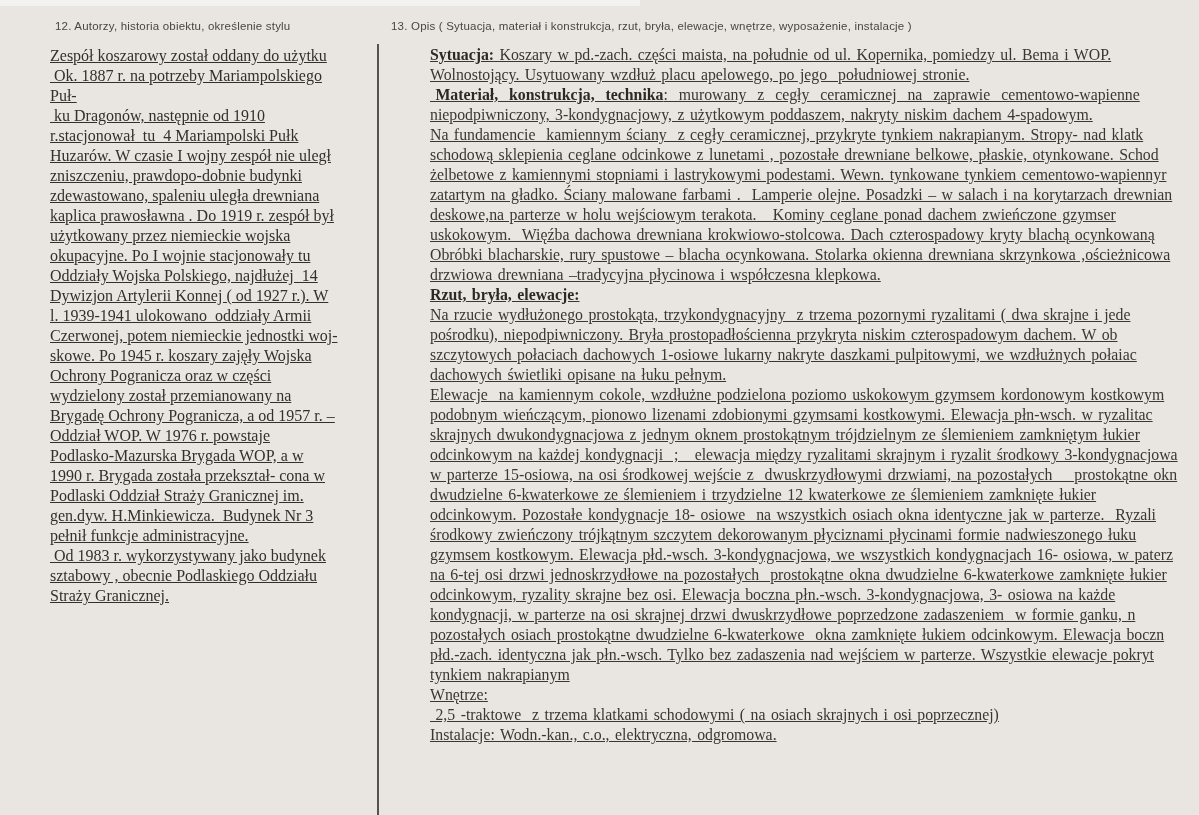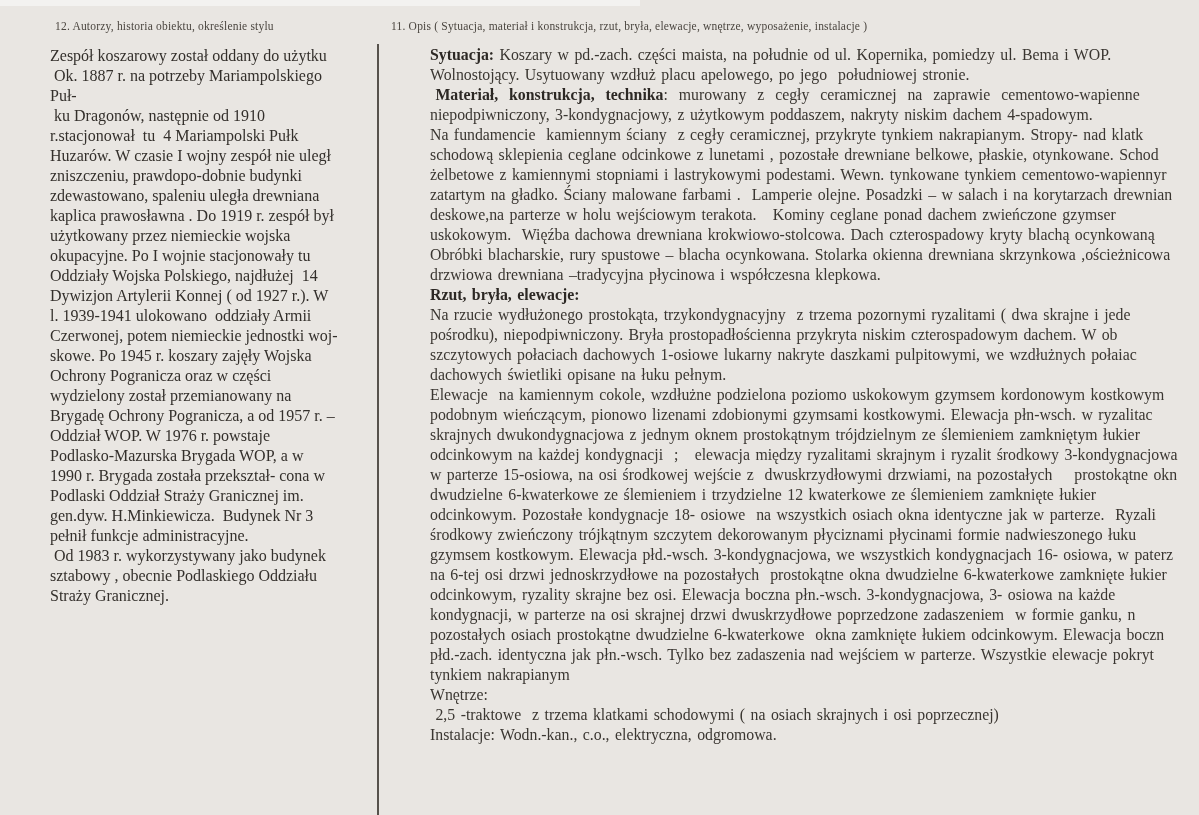--- a/index.html
+++ b/index.html
@@ -9,35 +9,36 @@
     position:relative;
     overflow:hidden;
     font-family:"Liberation Serif", serif;
   }
   .scan-strip {
     position:absolute; top:0; left:0; width:640px; height:6px;
     background:#f3f2f0;
   }
   .form-header {
     position:absolute; top:20px;
-    font-family:Liberation Serif, serif;
+    font-family:Liberation Sans, sans-serif;
     font-size:11.5px; color:#4a453f; letter-spacing:0.2px;
     white-space:pre;
   }
   .header-left  { left:55px; }
   .header-right { left:391px; }
   .divider {
     position:absolute; left:377px; top:44px;
     width:2px; height:771px;
     background:#57524c;
   }
   .col {
     position:absolute;
     white-space:pre;
     overflow:hidden;
+    text-decoration:underline;
   }
   .col-left {
     left:50px; top:46px; width:328px; height:575px;
     font-size:16px; line-height:20px; color:#332f2b;
   }
   .col-right {
     left:389px; top:45px; width:810px; height:712px;
     font-size:15.8px; line-height:20px; color:#3a3631;
     word-spacing:1.5px;
     margin-left:41px;
@@ -45,19 +46,19 @@
   .tline { height:20px; }
   .bold { font-weight:bold; color:#2c2824; }
 </style>
 </head>
 <body>
 
 <div class="scan-strip"></div>
 
 <div class="form-header header-left">12. Autorzy, historia obiektu, określenie stylu</div>
 
-<div class="form-header header-right">11. Opis ( Sytuacja, materiał i konstrukcja, rzut, bryła, elewacje, wnętrze, wyposażenie, instalacje )</div>
+<div class="form-header header-right">13. Opis ( Sytuacja, materiał i konstrukcja, rzut, bryła, elewacje, wnętrze, wyposażenie, instalacje )</div>
 
 <div class="divider"></div>
 
 <div class="col col-left" id="leftcol"><div class="tline">Zespół koszarowy został oddany do użytku</div><div class="tline"> Ok. 1887 r. na potrzeby Mariampolskiego</div><div class="tline">Puł-</div><div class="tline"> ku Dragonów, następnie od 1910</div><div class="tline">r.stacjonował  tu  4 Mariampolski Pułk</div><div class="tline">Huzarów. W czasie I wojny zespół nie uległ</div><div class="tline">zniszczeniu, prawdopo-dobnie budynki</div><div class="tline">zdewastowano, spaleniu uległa drewniana</div><div class="tline">kaplica prawosławna . Do 1919 r. zespół był</div><div class="tline">użytkowany przez niemieckie wojska</div><div class="tline">okupacyjne. Po I wojnie stacjonowały tu</div><div class="tline">Oddziały Wojska Polskiego, najdłużej  14</div><div class="tline">Dywizjon Artylerii Konnej ( od 1927 r.). W</div><div class="tline">l. 1939-1941 ulokowano  oddziały Armii</div><div class="tline">Czerwonej, potem niemieckie jednostki woj-</div><div class="tline">skowe. Po 1945 r. koszary zajęły Wojska</div><div class="tline">Ochrony Pogranicza oraz w części</div><div class="tline">wydzielony został przemianowany na</div><div class="tline">Brygadę Ochrony Pogranicza, a od 1957 r. –</div><div class="tline">Oddział WOP. W 1976 r. powstaje</div><div class="tline">Podlasko-Mazurska Brygada WOP, a w</div><div class="tline">1990 r. Brygada została przekształ- cona w</div><div class="tline">Podlaski Oddział Straży Granicznej im.</div><div class="tline">gen.dyw. H.Minkiewicza.  Budynek Nr 3</div><div class="tline">pełnił funkcje administracyjne.</div><div class="tline"> Od 1983 r. wykorzystywany jako budynek</div><div class="tline">sztabowy , obecnie Podlaskiego Oddziału</div><div class="tline">Straży Granicznej.</div></div>
 
 <div class="col col-right" id="rightcol"><div class="tline"><span class="bold">Sytuacja:</span><span> Koszary w pd.-zach. części maista, na południe od ul. Kopernika, pomiedzy ul. Bema i WOP.</span></div><div class="tline"><span>Wolnostojący. Usytuowany wzdłuż placu apelowego, po jego  południowej stronie.</span></div><div class="tline"><span class="bold"> Materiał,  konstrukcja,  technika</span><span>:  murowany  z  cegły  ceramicznej  na  zaprawie  cementowo-wapienne</span></div><div class="tline"><span>niepodpiwniczony, 3-kondygnacjowy, z użytkowym poddaszem, nakryty niskim dachem 4-spadowym.</span></div><div class="tline"><span>Na fundamencie  kamiennym ściany  z cegły ceramicznej, przykryte tynkiem nakrapianym. Stropy- nad klatk</span></div><div class="tline"><span>schodową sklepienia ceglane odcinkowe z lunetami , pozostałe drewniane belkowe, płaskie, otynkowane. Schod</span></div><div class="tline"><span>żelbetowe z kamiennymi stopniami i lastrykowymi podestami. Wewn. tynkowane tynkiem cementowo-wapiennyr</span></div><div class="tline"><span>zatartym na gładko. Ściany malowane farbami .  Lamperie olejne. Posadzki – w salach i na korytarzach drewnian</span></div><div class="tline"><span>deskowe,na parterze w holu wejściowym terakota.   Kominy ceglane ponad dachem zwieńczone gzymser</span></div><div class="tline"><span>uskokowym.  Więźba dachowa drewniana krokwiowo-stolcowa. Dach czterospadowy kryty blachą ocynkowaną</span></div><div class="tline"><span>Obróbki blacharskie, rury spustowe – blacha ocynkowana. Stolarka okienna drewniana skrzynkowa ,ościeżnicowa</span></div><div class="tline"><span>drzwiowa drewniana –tradycyjna płycinowa i współczesna klepkowa.</span></div><div class="tline"><span class="bold">Rzut, bryła, elewacje:</span></div><div class="tline"><span>Na rzucie wydłużonego prostokąta, trzykondygnacyjny  z trzema pozornymi ryzalitami ( dwa skrajne i jede</span></div><div class="tline"><span>pośrodku), niepodpiwniczony. Bryła prostopadłościenna przykryta niskim czterospadowym dachem. W ob</span></div><div class="tline"><span>szczytowych połaciach dachowych 1-osiowe lukarny nakryte daszkami pulpitowymi, we wzdłużnych połaiac</span></div><div class="tline"><span>dachowych świetliki opisane na łuku pełnym.</span></div><div class="tline"><span>Elewacje  na kamiennym cokole, wzdłużne podzielona poziomo uskokowym gzymsem kordonowym kostkowym</span></div><div class="tline"><span>podobnym wieńczącym, pionowo lizenami zdobionymi gzymsami kostkowymi. Elewacja płn-wsch. w ryzalitac</span></div><div class="tline"><span>skrajnych dwukondygnacjowa z jednym oknem prostokątnym trójdzielnym ze ślemieniem zamkniętym łukier</span></div><div class="tline"><span>odcinkowym na każdej kondygnacji  ;   elewacja między ryzalitami skrajnym i ryzalit środkowy 3-kondygnacjowa</span></div><div class="tline"><span>w parterze 15-osiowa, na osi środkowej wejście z  dwuskrzydłowymi drzwiami, na pozostałych    prostokątne okn</span></div><div class="tline"><span>dwudzielne 6-kwaterkowe ze ślemieniem i trzydzielne 12 kwaterkowe ze ślemieniem zamknięte łukier</span></div><div class="tline"><span>odcinkowym. Pozostałe kondygnacje 18- osiowe  na wszystkich osiach okna identyczne jak w parterze.  Ryzali</span></div><div class="tline"><span>środkowy zwieńczony trójkątnym szczytem dekorowanym płyciznami płycinami formie nadwieszonego łuku</span></div><div class="tline"><span>gzymsem kostkowym. Elewacja płd.-wsch. 3-kondygnacjowa, we wszystkich kondygnacjach 16- osiowa, w paterz</span></div><div class="tline"><span>na 6-tej osi drzwi jednoskrzydłowe na pozostałych  prostokątne okna dwudzielne 6-kwaterkowe zamknięte łukier</span></div><div class="tline"><span>odcinkowym, ryzality skrajne bez osi. Elewacja boczna płn.-wsch. 3-kondygnacjowa, 3- osiowa na każde</span></div><div class="tline"><span>kondygnacji, w parterze na osi skrajnej drzwi dwuskrzydłowe poprzedzone zadaszeniem  w formie ganku, n</span></div><div class="tline"><span>pozostałych osiach prostokątne dwudzielne 6-kwaterkowe  okna zamknięte łukiem odcinkowym. Elewacja boczn</span></div><div class="tline"><span>płd.-zach. identyczna jak płn.-wsch. Tylko bez zadaszenia nad wejściem w parterze. Wszystkie elewacje pokryt</span></div><div class="tline"><span>tynkiem nakrapianym</span></div><div class="tline"><span>Wnętrze:</span></div><div class="tline"><span> 2,5 -traktowe  z trzema klatkami schodowymi ( na osiach skrajnych i osi poprzecznej)</span></div><div class="tline"><span>Instalacje: Wodn.-kan., c.o., elektryczna, odgromowa.</span></div></div>
 
 </body></html>

